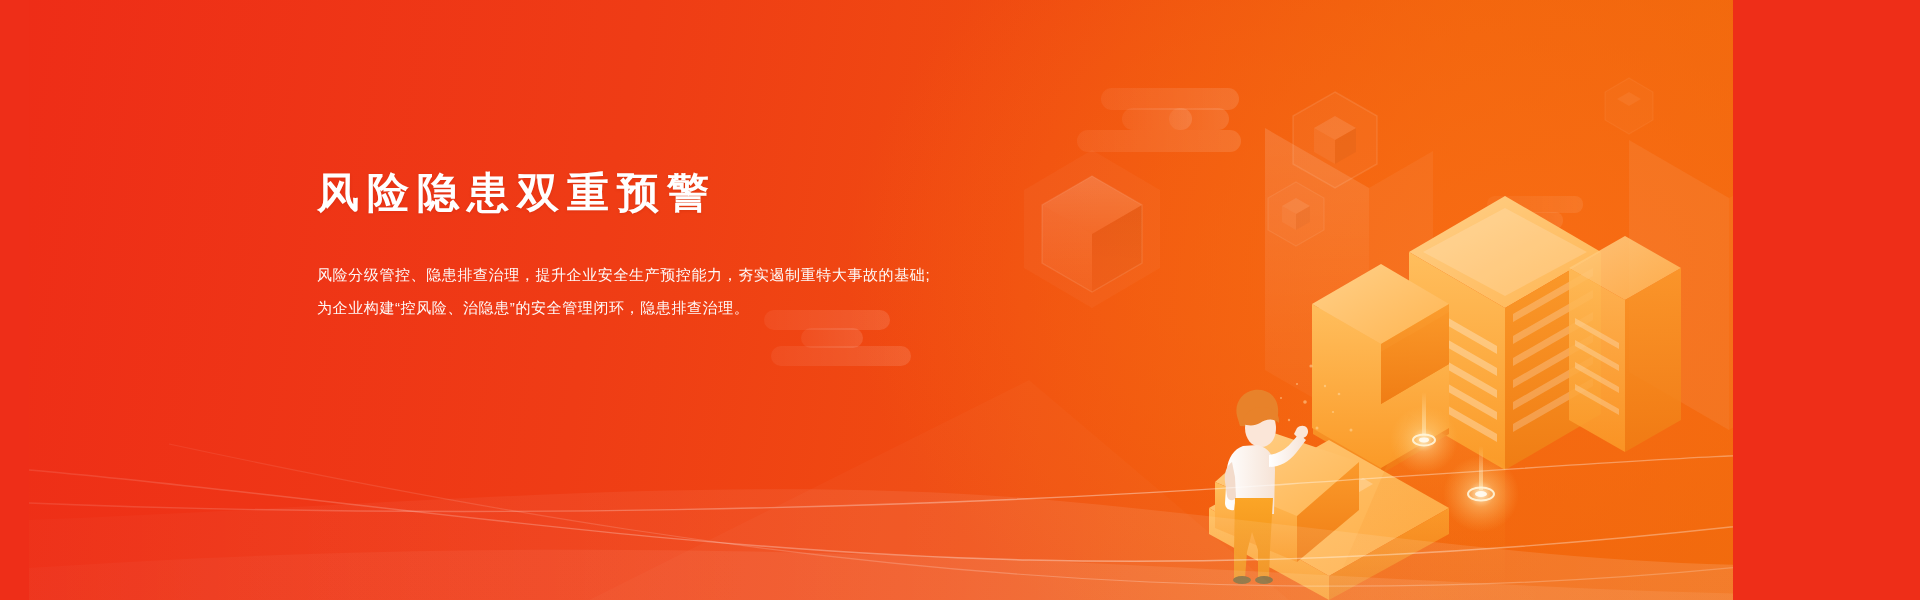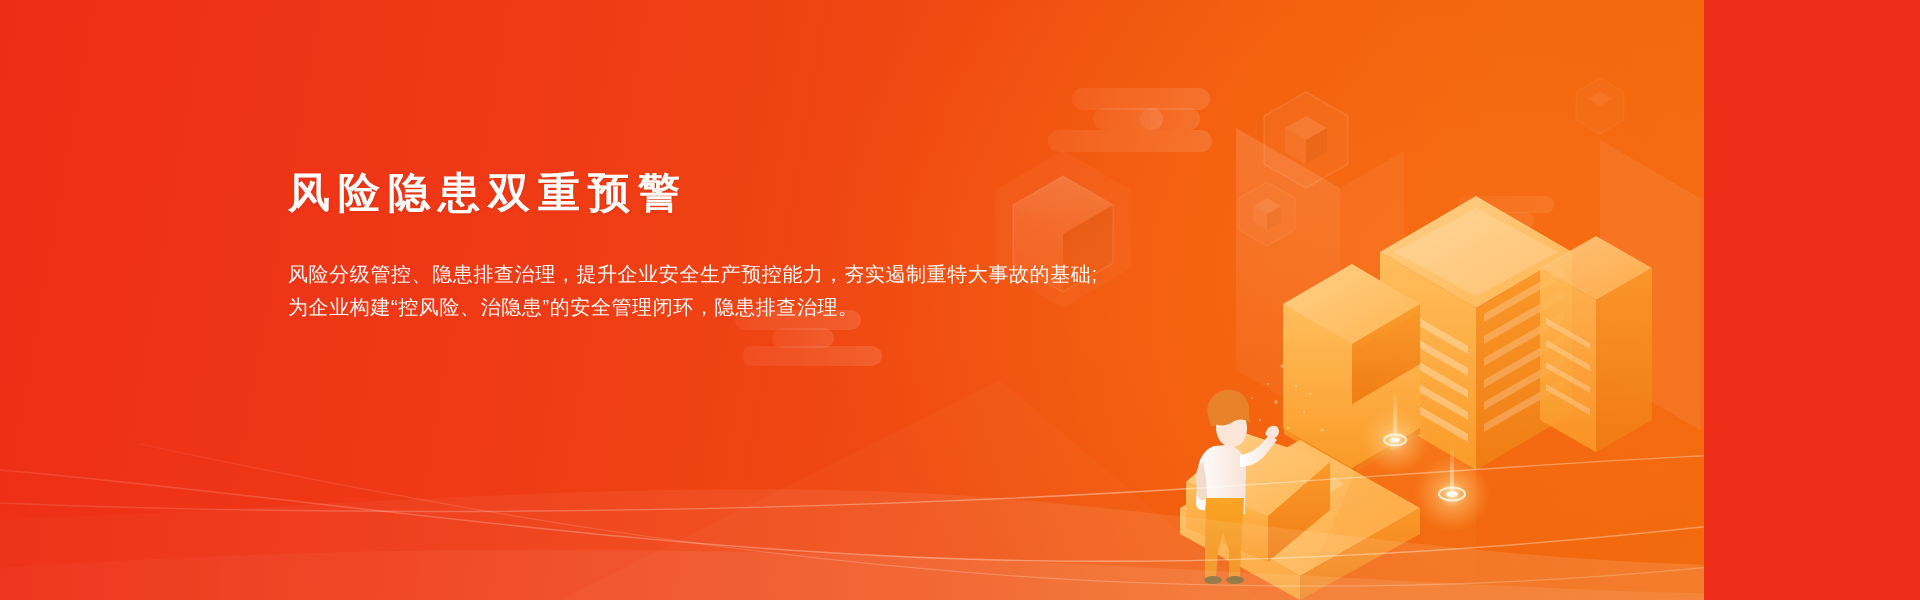--- a/index.html
+++ b/index.html
@@ -10,20 +10,21 @@
   }
 
   
   .banner{
     position:relative;
     width:1704px; height:600px;
     overflow:hidden;
     background:
       radial-gradient(ellipse 1100px 760px at 88% 45%, #f86c14 0%, rgba(248,108,20,0) 62%),
       linear-gradient(100deg, #ee2d17 0%, #ef3c15 34%, #f04d10 58%, #f0620a 80%, #ef6a0a 100%);
+    margin-left: 29px;
   }
   .banner svg.layer{
     position:absolute; inset:0;
     width:1920px; height:600px;
     display:block;
   }
 
   
   .copy{
     position:absolute;
@@ -35,21 +36,21 @@
     font-size:42px;
     font-weight:bold;
     color:#ffffff;
     letter-spacing:8px;
     line-height:1.2;
     white-space:nowrap;
     text-shadow:0 1px 3px rgba(150,20,0,.18);
   }
   .sub{
     margin-top:40px;
-    font-size:20px;
+    font-size:15px;
     color:#fff;
     line-height:33px;
     letter-spacing:.6px;
     opacity:.97;
   }
   .sub div{ white-space:nowrap; }
 </style>
 </head>
 <body>
 

